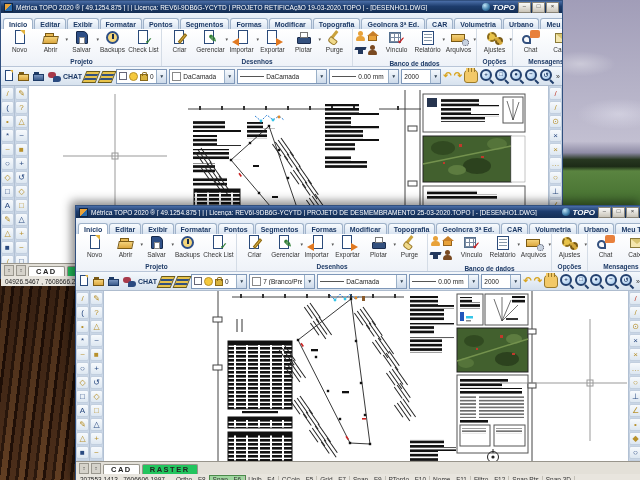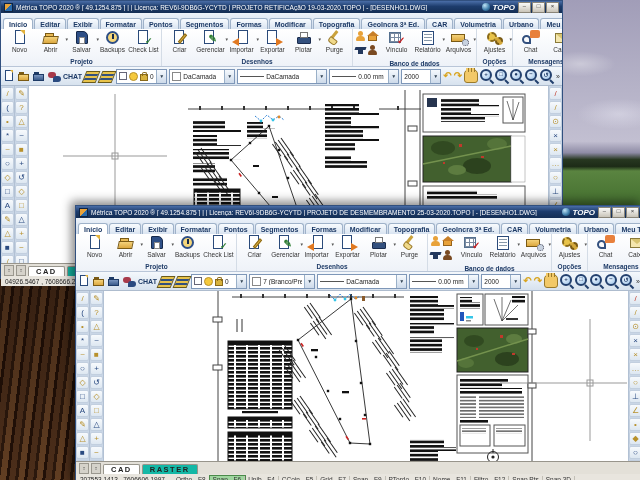--- a/index.html
+++ b/index.html
@@ -131,21 +131,21 @@
   .tool{width:11px;height:11px;flex:none;display:flex;align-items:center;justify-content:center;font-size:8px;color:#2a4a80;background:linear-gradient(#f7fafd,#dde7f1);border:1px solid #c2cfdf;border-radius:2px;}
   .tool i{font-style:normal;line-height:1;}
   .tool.y{color:#b8912c;}
   .tool.r{color:#c03a2a;}
   .canvas{flex:1;background:#fff;position:relative;overflow:hidden;}
   .canvas svg{position:absolute;left:0;top:0;}
   
   .sheettabs{display:flex;align-items:flex-end;height:12px;background:#e3e0d8;border-top:1px solid #98958c;padding-left:3px;gap:2px;overflow:hidden;}
   .spin{width:8px;height:9px;background:#d5d2ca;border:1px solid #9a978e;font-size:5px;line-height:8px;text-align:center;color:#333;flex:none;}
   .stabs{display:flex;gap:2px;}
-  .stab{font-size:7.5px;font-weight:bold;letter-spacing:1.5px;padding:0 7px;background:#14b8a6;border:1px solid #98958c;border-bottom:none;border-radius:2px 2px 0 0;color:#222;white-space:nowrap;}
+  .stab{font-size:7.5px;font-weight:bold;letter-spacing:1.5px;padding:0 7px;background:#22c55e;border:1px solid #98958c;border-bottom:none;border-radius:2px 2px 0 0;color:#222;white-space:nowrap;}
   .stab.active{background:#fff;}
   .coordrow{display:flex;align-items:center;height:10px;background:#e8e5de;font-size:6.5px;color:#222;padding:0 4px;gap:8px;overflow:hidden;}
   .coords{white-space:nowrap;flex:none;}
   .toggles{display:flex;}
   .tog{padding:0 3px;border-right:1px solid #c2bfb6;white-space:nowrap;color:#333;}
   .tog.active{background:#9fd69f;outline:1px solid #4a8a4a;}
 </style>
 </head>
 <body>
 

